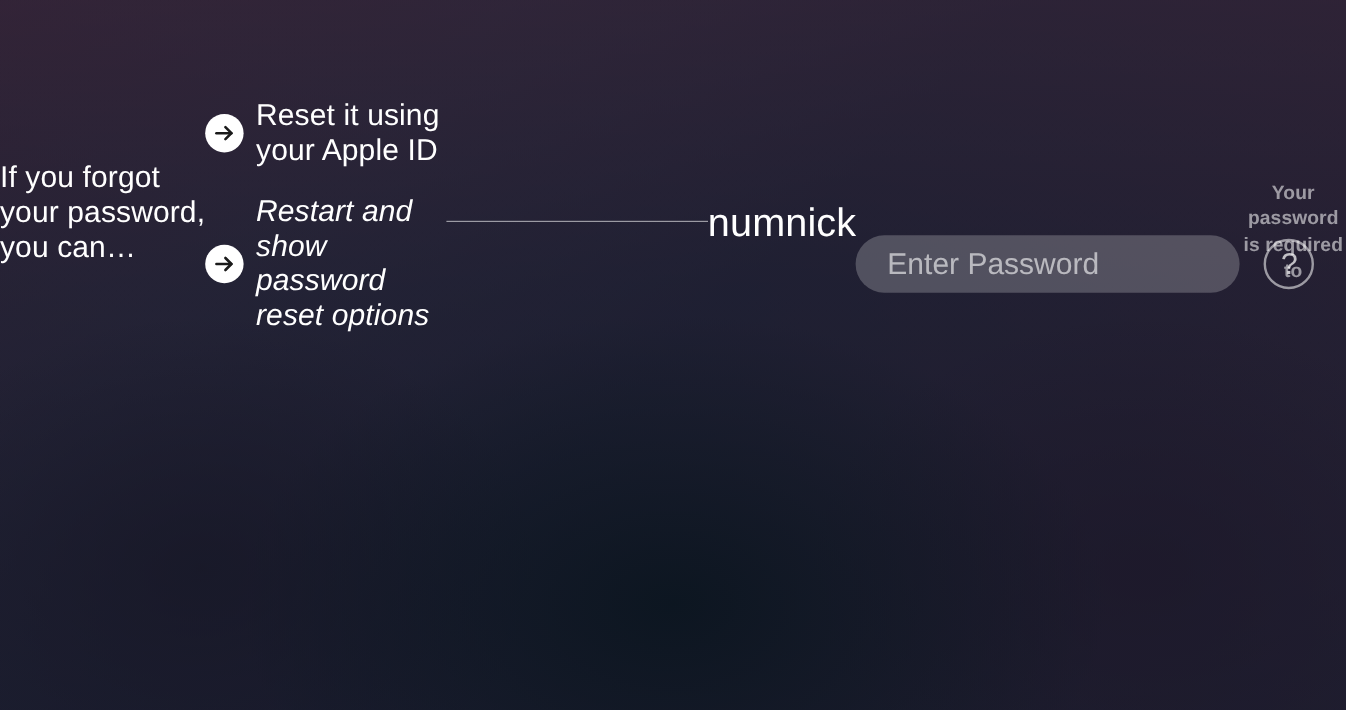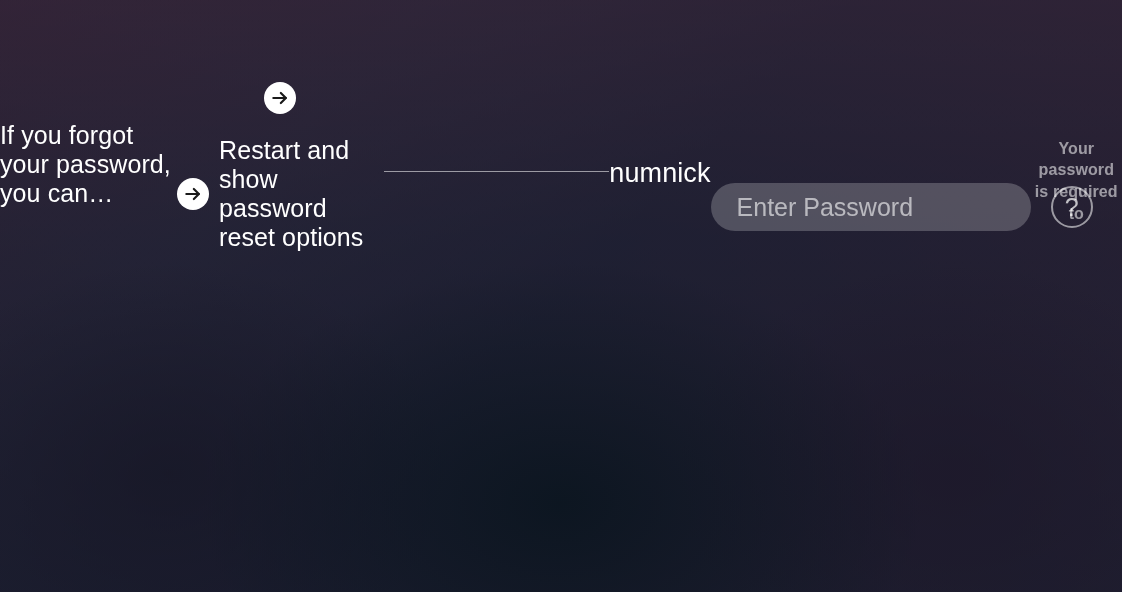--- a/index.html
+++ b/index.html
@@ -48,20 +48,21 @@
     }
     .option-row {
       display: flex;
       align-items: center;
       gap: 10px;
       margin-bottom: 10px;
       cursor: pointer;
     }
     .option-row:last-of-type {
       margin-bottom: 12px;
+      font-style: italic;
     }
     .arrow-circle {
       width: 32px;
       height: 32px;
       background: #ffffff;
       border-radius: 50%;
       display: flex;
       align-items: center;
       justify-content: center;
       flex-shrink: 0;
@@ -90,21 +91,21 @@
       margin-bottom: 30px;
     }
     .hint-label {
       font-size: 25px;
       font-weight: 500;
       color: rgba(255,255,255,0.55);
       letter-spacing: 0.1px;
       margin-bottom: 8px;
     }
     .hint-value {
-      font-size: 27px;
+      font-size: 33px;
       font-weight: 500;
       color: #ffffff;
       letter-spacing: 0.1px;
     }
     .password-area {
       margin-top: 68px;
       display: flex;
       align-items: center;
       gap: 18px;
       position: relative;
@@ -163,20 +164,21 @@
   <div class="forgot-heading">If you forgot your password, you can…</div>
 
   <div class="options-block">
     <div class="option-row">
       <span class="arrow-circle">
         <svg viewBox="0 0 24 24" fill="none" stroke="#1a1a1a" stroke-width="2.6" stroke-linecap="round" stroke-linejoin="round">
           <line x1="4" y1="12" x2="19" y2="12"></line>
           <polyline points="13 6 19 12 13 18"></polyline>
         </svg>
       </span>
+      <span class="option-text">Reset it using your Apple ID</span>
     </div>
 
     <div class="option-row">
       <span class="arrow-circle">
         <svg viewBox="0 0 24 24" fill="none" stroke="#1a1a1a" stroke-width="2.6" stroke-linecap="round" stroke-linejoin="round">
           <line x1="4" y1="12" x2="19" y2="12"></line>
           <polyline points="13 6 19 12 13 18"></polyline>
         </svg>
       </span>
       <span class="option-text">Restart and show password reset options</span>

